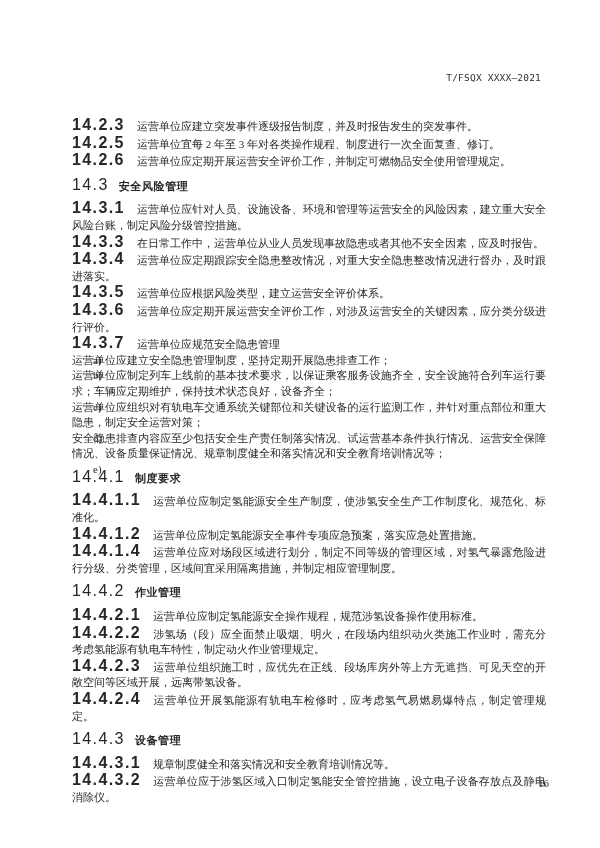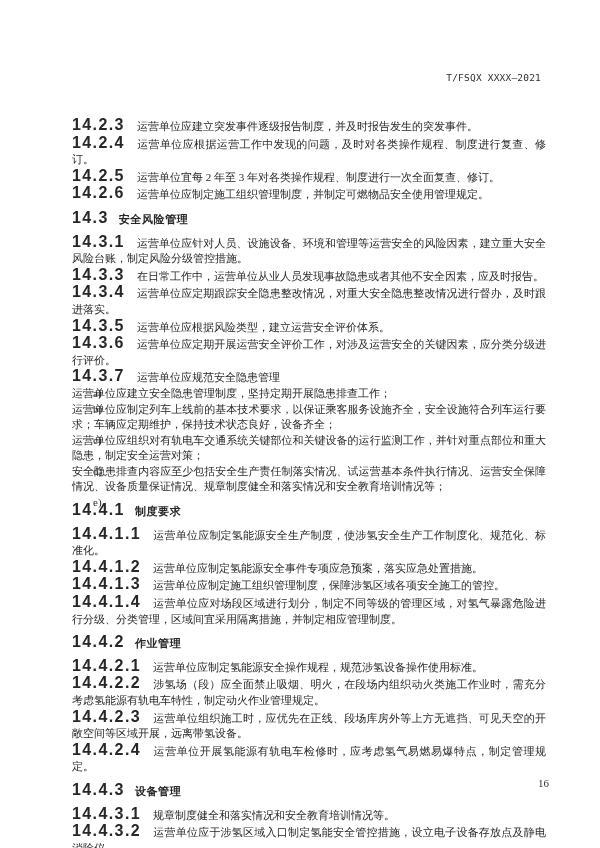--- a/index.html
+++ b/index.html
@@ -45,21 +45,21 @@
     margin-right: 12px;
     white-space: nowrap;
   }
   .heading {
     font-family: "Liberation Sans", "DejaVu Sans", sans-serif;
     font-weight: 700;
     font-size: 11px;
     letter-spacing: 0.6px;
     margin: 7px 0 6px 0 !important;
   }
-  .heading .num { font-weight: 700; margin-right: 10px; }
+  .heading .num { font-weight: 400; margin-right: 10px; }
   .item {
     position: relative;
     padding-left: 43px;
   }
   .item .label {
     position: absolute;
     left: 21px;
     top: 0;
   }
   .page-number {
@@ -72,39 +72,37 @@
   }
 </style>
 </head>
 <body>
 
 <div class="page">
   <div class="header-ref">T/FSQX XXXX—2021</div>
 
   <div class="content" id="content">
       <p class="clause"><span class="num">14.2.3</span><span class="text">运营单位应建立突发事件逐级报告制度，并及时报告发生的突发事件。</span></p>
-      <p class="clause"><span class="num">14.2.4</span><span class="text">运营单位应根据运营工作中发现的问题，及时对各类操作规程、制度进行复查、修订。</span></p>
       <p class="clause"><span class="num">14.2.5</span><span class="text">运营单位宜每 2 年至 3 年对各类操作规程、制度进行一次全面复查、修订。</span></p>
-      <p class="clause"><span class="num">14.2.6</span><span class="text">运营单位应制定施工组织管理制度，并制定可燃物品安全使用管理规定。</span></p>
+      <p class="clause"><span class="num">14.2.6</span><span class="text">运营单位应定期开展运营安全评价工作，并制定可燃物品安全使用管理规定。</span></p>
       <p class="heading"><span class="num">14.3</span><span class="text">安全风险管理</span></p>
       <p class="clause"><span class="num">14.3.1</span><span class="text">运营单位应针对人员、设施设备、环境和管理等运营安全的风险因素，建立重大安全风险台账，制定风险分级管控措施。</span></p>
       <p class="clause"><span class="num">14.3.3</span><span class="text">在日常工作中，运营单位从业人员发现事故隐患或者其他不安全因素，应及时报告。</span></p>
       <p class="clause"><span class="num">14.3.4</span><span class="text">运营单位应定期跟踪安全隐患整改情况，对重大安全隐患整改情况进行督办，及时跟进落实。</span></p>
       <p class="clause"><span class="num">14.3.5</span><span class="text">运营单位应根据风险类型，建立运营安全评价体系。</span></p>
       <p class="clause"><span class="num">14.3.6</span><span class="text">运营单位应定期开展运营安全评价工作，对涉及运营安全的关键因素，应分类分级进行评价。</span></p>
       <p class="clause"><span class="num">14.3.7</span><span class="text">运营单位应规范安全隐患管理</span></p>
       <p class="item"><span class="label">a)</span><span class="text">运营单位应建立安全隐患管理制度，坚持定期开展隐患排查工作；</span></p>
       <p class="item"><span class="label">b)</span><span class="text">运营单位应制定列车上线前的基本技术要求，以保证乘客服务设施齐全，安全设施符合列车运行要求；车辆应定期维护，保持技术状态良好，设备齐全；</span></p>
       <p class="item"><span class="label">c)</span><span class="text">运营单位应组织对有轨电车交通系统关键部位和关键设备的运行监测工作，并针对重点部位和重大隐患，制定安全运营对策；</span></p>
       <p class="item"><span class="label">d)</span><span class="text">安全隐患排查内容应至少包括安全生产责任制落实情况、试运营基本条件执行情况、运营安全保障情况、设备质量保证情况、规章制度健全和落实情况和安全教育培训情况等；</span></p>
       <p class="item"><span class="label">e)</span></p>
       <p class="heading"><span class="num">14.4.1</span><span class="text">制度要求</span></p>
       <p class="clause"><span class="num">14.4.1.1</span><span class="text">运营单位应制定氢能源安全生产制度，使涉氢安全生产工作制度化、规范化、标准化。</span></p>
       <p class="clause"><span class="num">14.4.1.2</span><span class="text">运营单位应制定氢能源安全事件专项应急预案，落实应急处置措施。</span></p>
-      <p class="clause"><span class="num">14.4.1.3</span><span class="text">运营单位应制定施工组织管理制度，保障涉氢区域各项安全施工的管控。</span></p>
       <p class="clause"><span class="num">14.4.1.4</span><span class="text">运营单位应对场段区域进行划分，制定不同等级的管理区域，对氢气暴露危险进行分级、分类管理，区域间宜采用隔离措施，并制定相应管理制度。</span></p>
       <p class="heading"><span class="num">14.4.2</span><span class="text">作业管理</span></p>
       <p class="clause"><span class="num">14.4.2.1</span><span class="text">运营单位应制定氢能源安全操作规程，规范涉氢设备操作使用标准。</span></p>
       <p class="clause"><span class="num">14.4.2.2</span><span class="text">涉氢场（段）应全面禁止吸烟、明火，在段场内组织动火类施工作业时，需充分考虑氢能源有轨电车特性，制定动火作业管理规定。</span></p>
       <p class="clause"><span class="num">14.4.2.3</span><span class="text">运营单位组织施工时，应优先在正线、段场库房外等上方无遮挡、可见天空的开敞空间等区域开展，远离带氢设备。</span></p>
       <p class="clause"><span class="num">14.4.2.4</span><span class="text">运营单位开展氢能源有轨电车检修时，应考虑氢气易燃易爆特点，制定管理规定。</span></p>
       <p class="heading"><span class="num">14.4.3</span><span class="text">设备管理</span></p>
       <p class="clause"><span class="num">14.4.3.1</span><span class="text">规章制度健全和落实情况和安全教育培训情况等。</span></p>
       <p class="clause"><span class="num">14.4.3.2</span><span class="text">运营单位应于涉氢区域入口制定氢能安全管控措施，设立电子设备存放点及静电消除仪。</span></p>
     </div>

